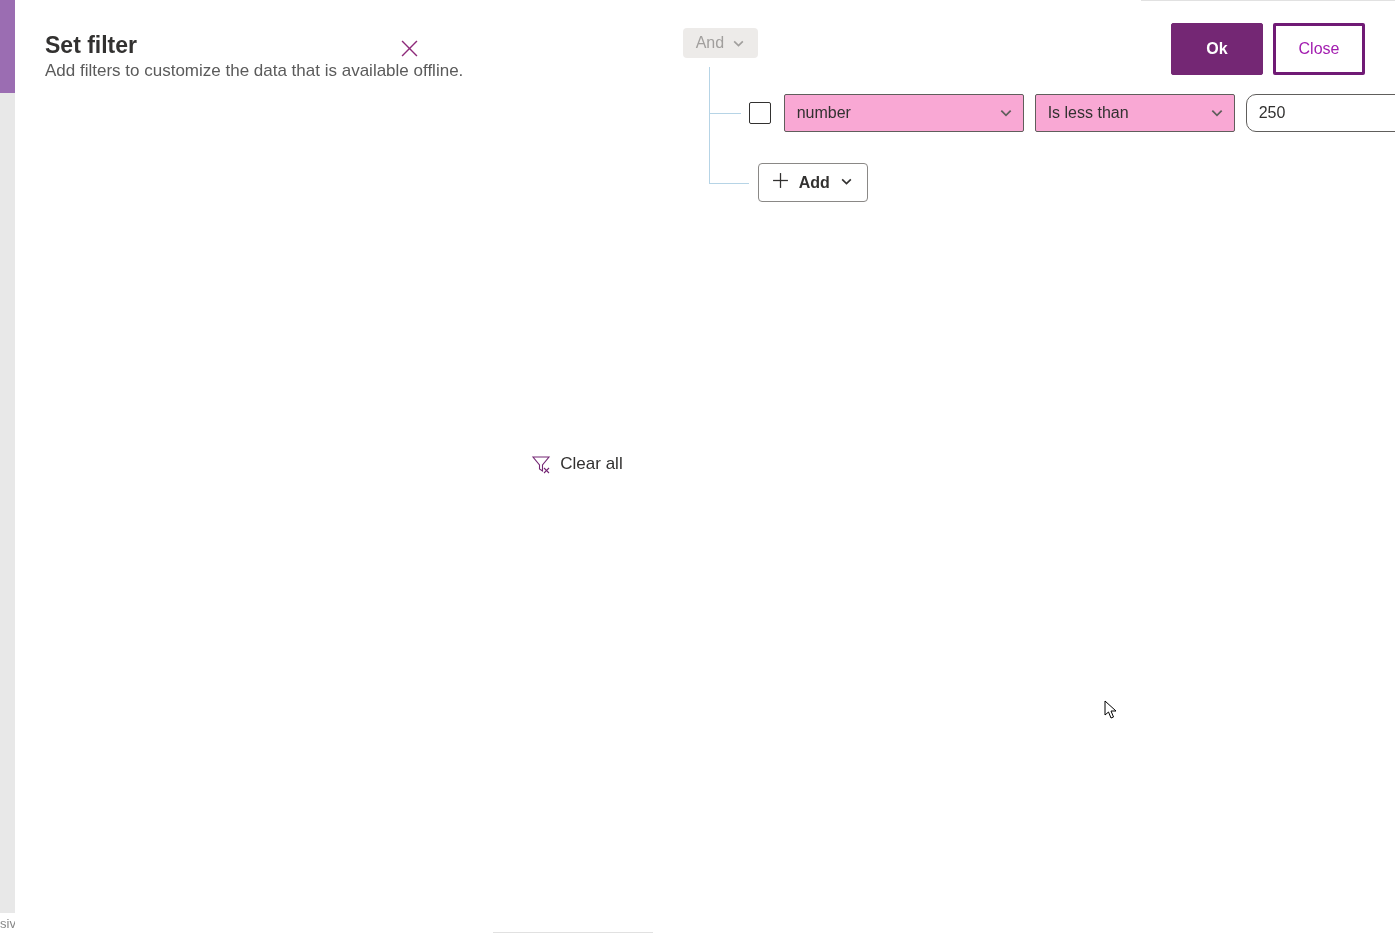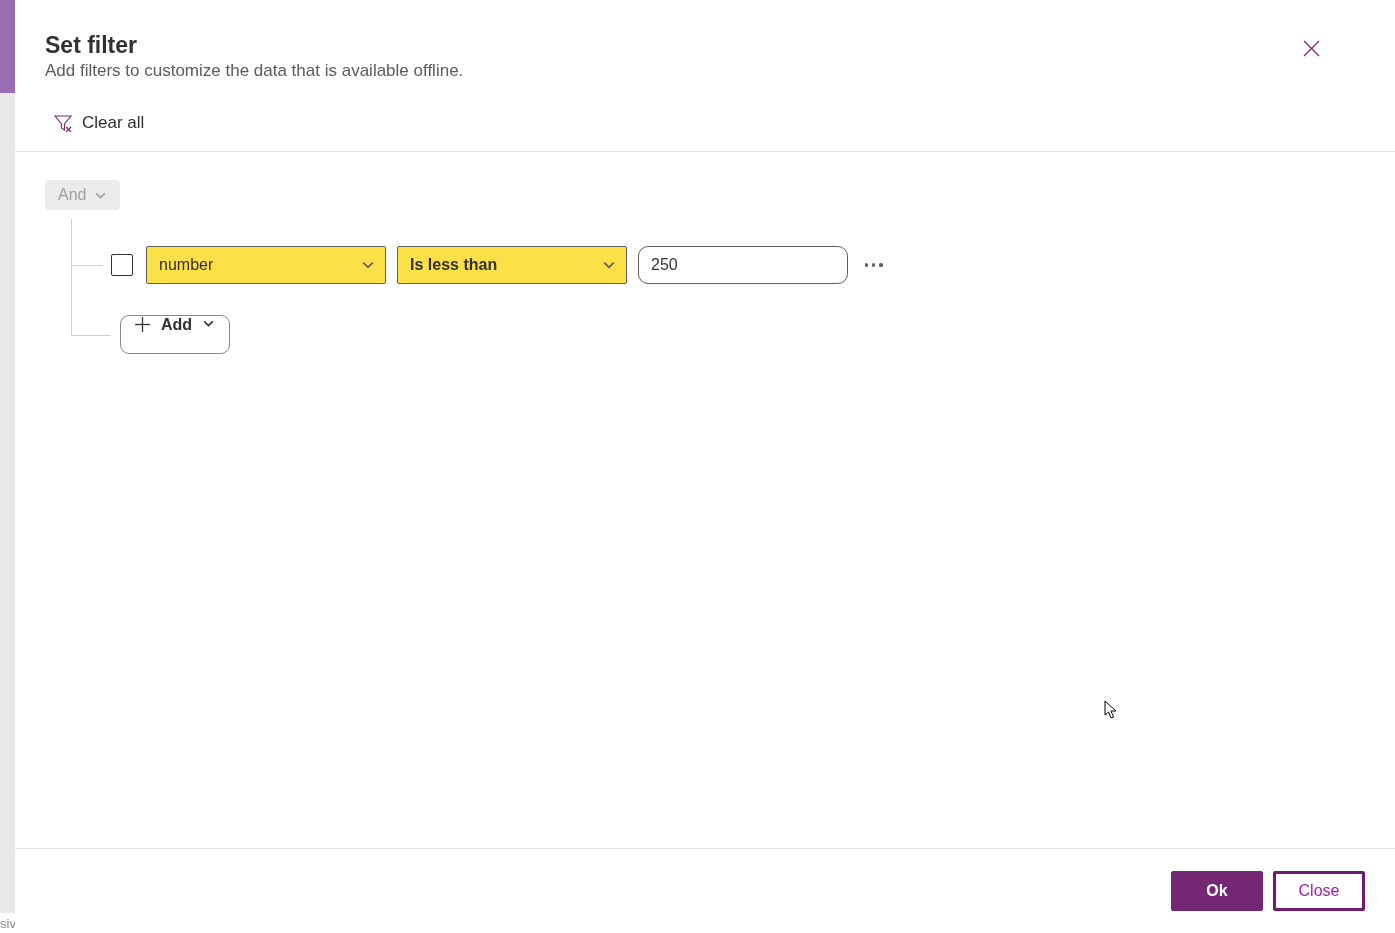--- a/index.html
+++ b/index.html
@@ -39,21 +39,21 @@
       color: #888;
     }
     .panel {
       position: absolute;
       left: 15px;
       top: 0;
       right: 0;
       bottom: 0;
       background: #fff;
       display: flex;
-      flex-direction: column;
+      flex-direction: row;
     }
     .header-area {
       padding: 32px 30px 18px 30px;
       position: relative;
     }
     .title {
       font-size: 23px;
       font-weight: 600;
       color: #323130;
     }
@@ -164,32 +164,31 @@
       border-radius: 2px;
       cursor: pointer;
       flex-shrink: 0;
       margin-right: 2px;
     }
     .dropdown {
       width: 240px;
       height: 38px;
       border: 1px solid #605e5c;
       border-radius: 2px;
-      background: #fde047;
+      background: #f9a8d4;
       display: flex;
       align-items: center;
       justify-content: space-between;
       padding: 0 10px 0 12px;
       cursor: pointer;
       font-size: 16px;
       color: #323130;
     }
     .dropdown.op {
-      width: 230px;
-      font-weight: bold;
+      width: 200px;
     }
     .dropdown svg {
       width: 14px;
       height: 14px;
       stroke: #605e5c;
       stroke-width: 1.5;
     }
     .text-input {
       width: 210px;
       height: 38px;
@@ -213,24 +212,24 @@
       height: 3.2px;
       border-radius: 50%;
       background: #605e5c;
     }
     .add-btn {
       position: absolute;
       left: 105px;
       top: 163px;
       height: 39px;
       border: 1px solid #8a8886;
-      border-radius: 9px;
+      border-radius: 4px;
       background: #fff;
       display: inline-flex;
-      align-items: flex-start;
+      align-items: center;
       gap: 10px;
       padding: 0 14px 0 13px;
       cursor: pointer;
       font-size: 16px;
       color: #323130;
     }
     .add-btn .plus-icon svg {
       width: 17px;
       height: 17px;
       stroke: #323130;
@@ -247,21 +246,21 @@
     }
     .footer {
       border-top: 1px solid #e1e1e1;
       padding: 22px 30px;
       display: flex;
       justify-content: flex-end;
       gap: 10px;
     }
     .btn {
       min-width: 92px;
-      height: 40px;
+      height: 52px;
       border-radius: 2px;
       font-size: 16px;
       display: flex;
       align-items: center;
       justify-content: center;
       cursor: pointer;
     }
     .btn-primary {
       background: #742774;
       color: #fff;

